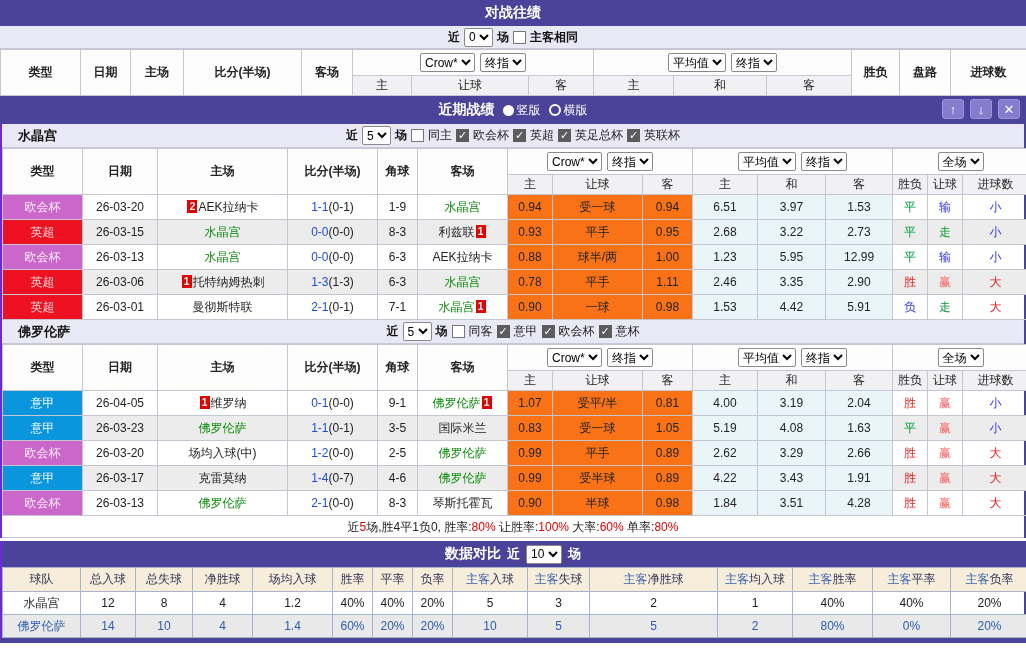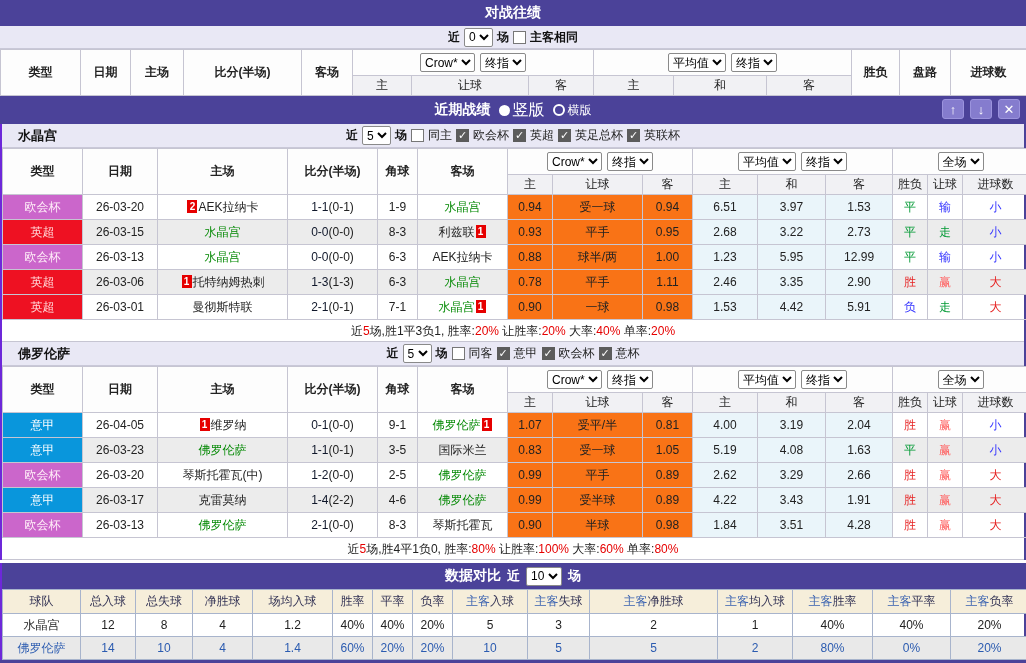--- a/index.html
+++ b/index.html
@@ -33,21 +33,21 @@
   td.bgc { background:#f97316; }
   td.bgb { background:#eaf5fa; }
   td.ty[data-c="p"] { background:#cb66cb; color:#ffeef8; }
   td.ty[data-c="r"] { background:#ee1122; color:#ffd9d9; }
   td.ty[data-c="bl"] { background:#0996dc; color:#fff; }
   td.res[data-c="r"] { color:#e62222; }
   td.res[data-c="g"] { color:#009933; }
   td.res[data-c="b"] { color:#3333ff; }
   td.res[data-c="pk"] { color:#ff5f5f; }
   .rich .green { color:#008800; }
-  .rich .ft { color:#0f172a; }
+  .rich .ft { color:#1d4ed8; }
   .rich .ht { color:#222; }
   .rich .badge { display:inline-block; background:#e60000; color:#fff; font-size:10px;
     line-height:13px; min-width:10px; padding:0 1px; margin:0 1px; vertical-align:1px; font-weight:bold; }
   .summary { text-align:center; height:22px; line-height:22px; border-bottom:1px solid #c6c5d2; }
   .summary .red { color:#e60000; }
   .sec { border-left:2px solid #6d28d9; border-right:2px solid #4b4299; }
   .teamname { position:absolute; left:16px; font-weight:bold; font-size:13px; color:#111; }
   .gap { height:3px; }
   table.comp { width:100%; border-collapse:collapse; table-layout:fixed; }
   table.comp th, table.comp td { border:1px solid #a8b4cc; text-align:center; white-space:nowrap;
@@ -116,21 +116,21 @@
       <th>和</th>
       <th>客</th>
     </tr>
   </thead>
 </table>
 
 <div class="bar" style="height:28px">
   <span>近期战绩</span>
   <span style="width:8px"></span>
   <span class="rdo"></span>
-  <span style="font-size:16px;font-weight:normal;margin:0 8px 0 3px">竖版</span>
+  <span style="font-size:12px;font-weight:normal;margin:0 8px 0 3px">竖版</span>
   <span class="rdo off"></span>
   <span style="font-size:12px;font-weight:normal;margin-left:3px">横版</span>
   <span class="rightbtns">
     <span class="sqbtn">↑</span>
     <span class="sqbtn">↓</span>
     <span class="sqbtn">✕</span>
   </span>
 </div>
 
 <div class="sec">
@@ -283,21 +283,20 @@
         <td class="bgc">0.98</td>
         <td class="bgb">1.53</td>
         <td class="bgb">4.42</td>
         <td class="bgb">5.91</td>
         <td class="res" data-c="b">负</td>
         <td class="res" data-c="g">走</td>
         <td class="res" data-c="r">大</td>
       </tr>
     </tbody>
   </table>
-  <div class="summary rich"><span>近</span><span class="red">5</span><span>场,胜1平3负1, 胜率:</span><span class="red">20%</span><span> 让胜率:</span><span class="red">20%</span><span> 大率:</span><span class="red">40%</span><span> 单率:</span><span class="red">20%</span></div>
 
   <div class="lav" style="height:24px">
     <b class="teamname">佛罗伦萨</b>
     <span class="lbl">近</span>
     <select><option>5</option></select>
     <span class="lbl">场</span>
     <span class="cb"></span>
     <span>同客</span>
     <span class="cb on"></span>
     <span>意甲</span>
@@ -388,39 +387,39 @@
         <td class="bgb">5.19</td>
         <td class="bgb">4.08</td>
         <td class="bgb">1.63</td>
         <td class="res" data-c="g">平</td>
         <td class="res" data-c="pk">赢</td>
         <td class="res" data-c="b">小</td>
       </tr>
       <tr>
         <td class="ty" data-c="p">欧会杯</td>
         <td>26-03-20</td>
-        <td class="rich"><span>琴斯托霍瓦(中)</span></td>
+        <td class="rich"><span>场均入球(中)</span></td>
         <td class="rich"><span class="ft">1-2</span><span class="ht">(0-0)</span></td>
         <td>2-5</td>
         <td class="rich"><span class="green">佛罗伦萨</span></td>
         <td class="bgc">0.99</td>
         <td class="bgc">平手</td>
         <td class="bgc">0.89</td>
         <td class="bgb">2.62</td>
         <td class="bgb">3.29</td>
         <td class="bgb">2.66</td>
         <td class="res" data-c="r">胜</td>
         <td class="res" data-c="pk">赢</td>
         <td class="res" data-c="r">大</td>
       </tr>
       <tr>
         <td class="ty" data-c="bl">意甲</td>
         <td>26-03-17</td>
         <td class="rich"><span>克雷莫纳</span></td>
-        <td class="rich"><span class="ft">1-4</span><span class="ht">(2-2)</span></td>
+        <td class="rich"><span class="ft">1-4</span><span class="ht">(0-7)</span></td>
         <td>4-6</td>
         <td class="rich"><span class="green">佛罗伦萨</span></td>
         <td class="bgc">0.99</td>
         <td class="bgc">受半球</td>
         <td class="bgc">0.89</td>
         <td class="bgb">4.22</td>
         <td class="bgb">3.43</td>
         <td class="bgb">1.91</td>
         <td class="res" data-c="r">胜</td>
         <td class="res" data-c="pk">赢</td>

